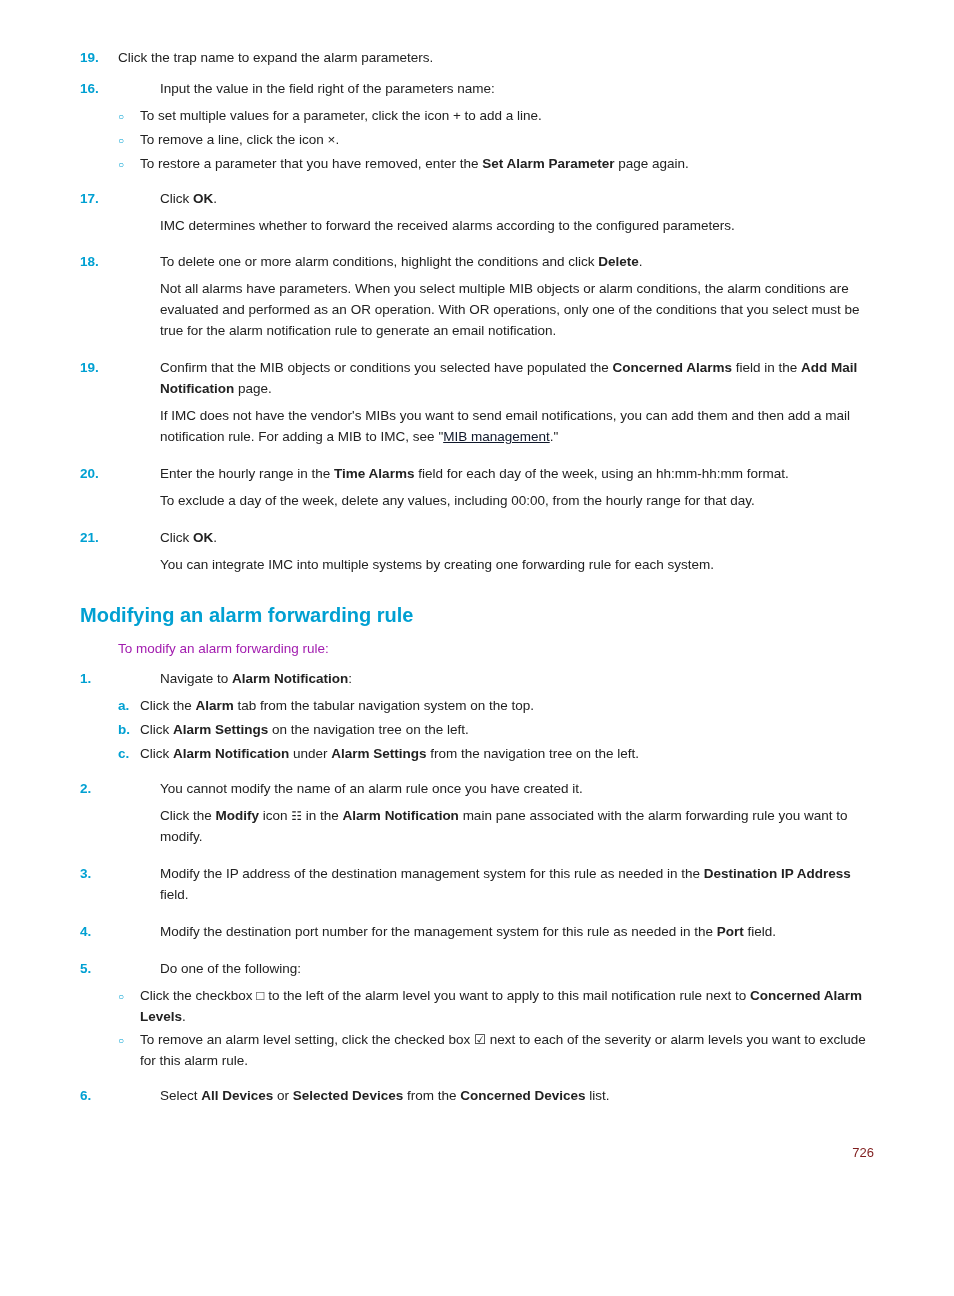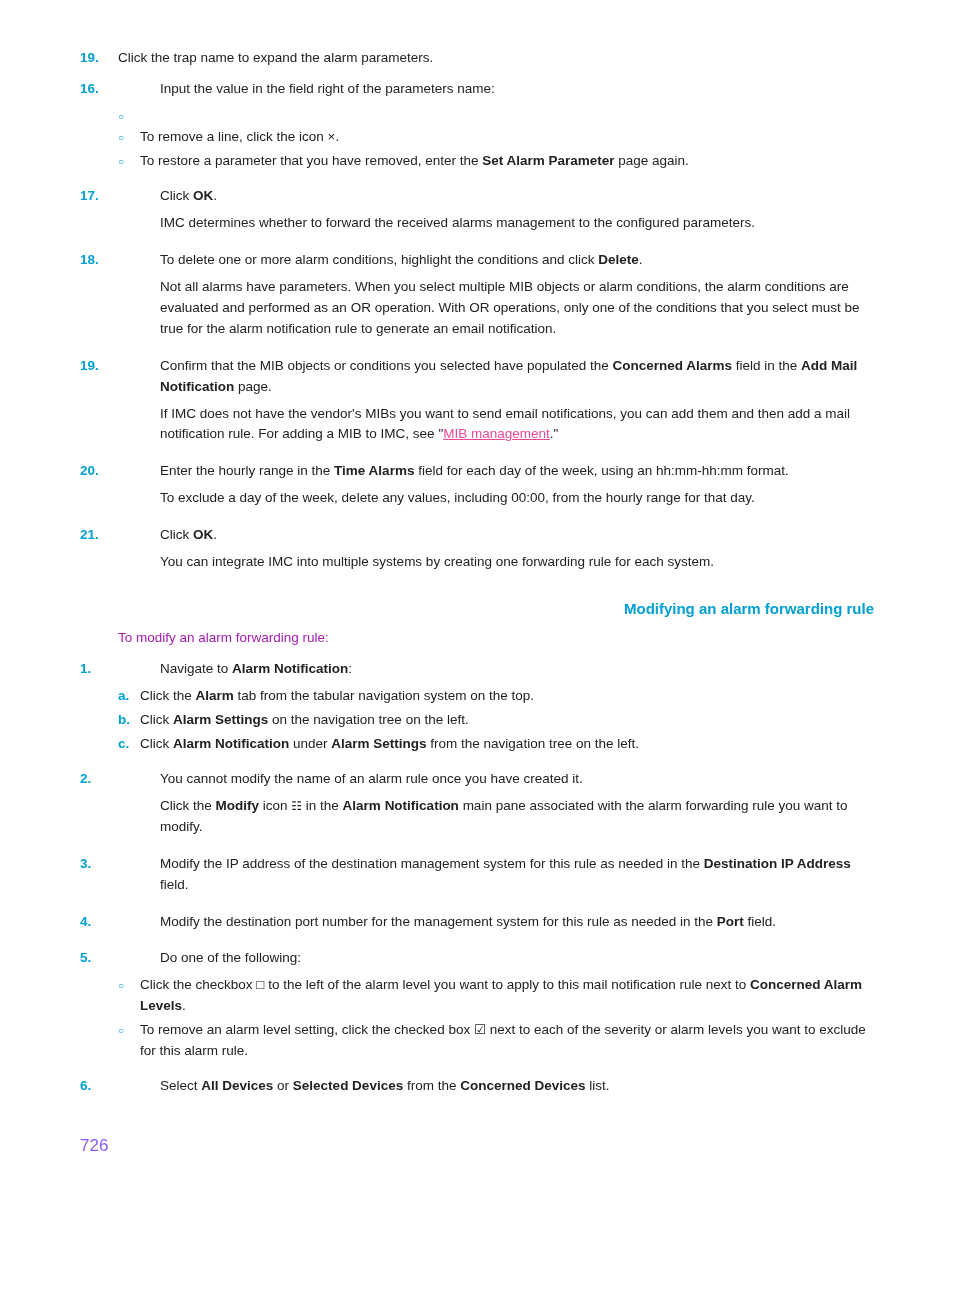--- a/index.html
+++ b/index.html
@@ -51,41 +51,40 @@
     .alpha-label {
       color: #00a0d2;
       font-weight: bold;
       min-width: 22px;
       flex-shrink: 0;
     }
     bold, .bold, b {
       font-weight: bold;
     }
     .link {
-      color: #ec4899;
+      color: #0f172a;
       text-decoration: underline;
     }
     .section-heading {
       color: #00a0d2;
       font-weight: bold;
-      font-size: 15px;
+      font-size: 20px;
       margin-bottom: 8px;
       margin-top: 18px;
-      text-align: right;
     }
     .intro-text {
       margin-left: 38px;
       margin-bottom: 10px;
       color: #a21caf;
     }
     .page-number {
-      text-align: left;
+      text-align: right;
       margin-top: 30px;
-      color: #8b5cf6;
-      font-size: 17px;
+      color: #7f1d1d;
+      font-size: 13px;
     }
   </style>
 </head>
 <body>
 
 <div>
 
   <div class="step-major">
     <span class="step-number-major">19.</span>
     <div class="step-content">
@@ -93,38 +92,39 @@
     </div>
   </div>
 
   <div class="step-major">
     <span class="step-number-major">16.</span>
     <div class="step-content">
       <p>Input the value in the field right of the parameters name:</p>
       <ul class="sub-list">
         <li>
           <span class="bullet-o">○</span>
+          <span>To set multiple values for a parameter, click the icon + to add a line.</span>
         </li>
         <li>
           <span class="bullet-o">○</span>
           <span>To remove a line, click the icon ×.</span>
         </li>
         <li>
           <span class="bullet-o">○</span>
           <span>To restore a parameter that you have removed, enter the <b>Set Alarm Parameter</b> page again.</span>
         </li>
       </ul>
     </div>
   </div>
 
   <div class="step-major">
     <span class="step-number-major">17.</span>
     <div class="step-content">
       <p>Click <b>OK</b>.</p>
-      <p>IMC determines whether to forward the received alarms management to the configured parameters.</p>
+      <p>IMC determines whether to forward the received alarms according to the configured parameters.</p>
     </div>
   </div>
 
   <div class="step-major">
     <span class="step-number-major">18.</span>
     <div class="step-content">
       <p>To delete one or more alarm conditions, highlight the conditions and click <b>Delete</b>.</p>
       <p>Not all alarms have parameters. When you select multiple MIB objects or alarm conditions, the alarm conditions are evaluated and performed as an OR operation. With OR operations, only one of the conditions that you select must be true for the alarm notification rule to generate an email notification.</p>
     </div>
   </div>

